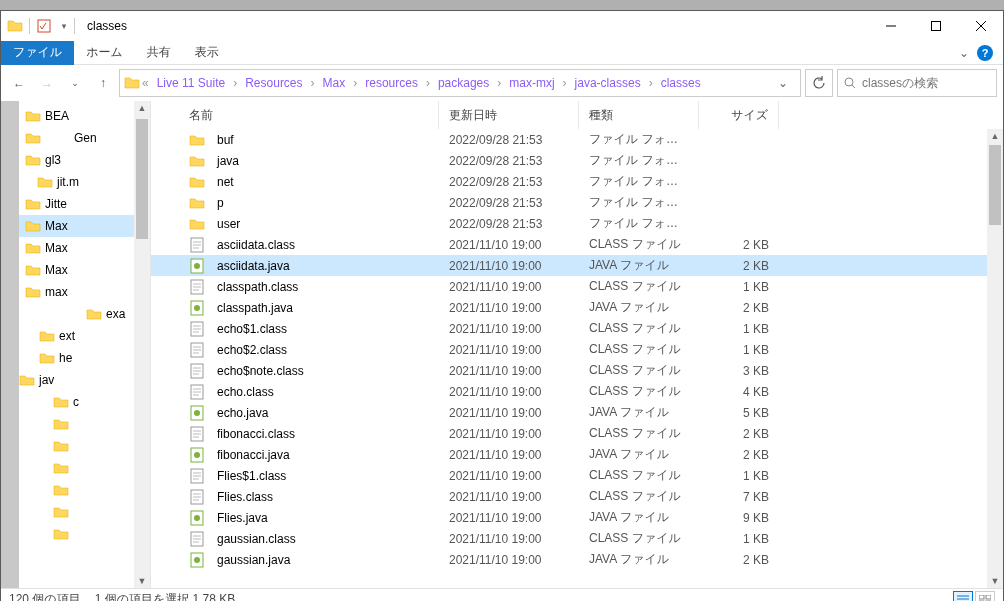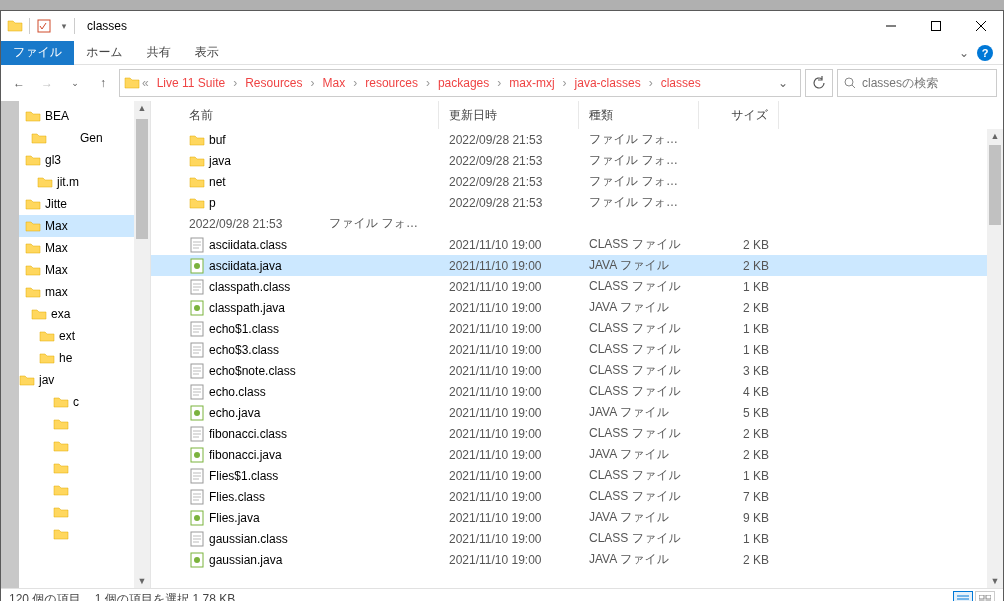--- a/index.html
+++ b/index.html
@@ -14,21 +14,21 @@
 .win-btn { width:45px; height:30px; display:flex; align-items:center; justify-content:center; color:#000; }
 .ribbon { height:24px; display:flex; align-items:center; border-bottom:1px solid #e1e1e1; background:#fff; position:relative; }
 .ribbon-tab { padding:0 12px; height:24px; display:flex; align-items:center; color:#444; }
 .ribbon-tab.file { background:#1979ca; color:#fff; }
 .ribbon-right { margin-left:auto; display:flex; align-items:center; gap:8px; padding-right:10px; }
 .help-circle { width:16px; height:16px; background:#0078d7; border-radius:50%; display:flex; align-items:center; justify-content:center; color:#fff; font-size:11px; font-weight:bold; }
 .addrbar { height:36px; display:flex; align-items:center; padding:4px 6px; gap:4px; }
 .nav-btn { width:24px; height:24px; display:flex; align-items:center; justify-content:center; color:#555; }
 .nav-btn.disabled { color:#c0c0c0; }
 .breadcrumb { flex:1; height:28px; border:1px solid #ccc; display:flex; align-items:center; padding:0 4px; gap:2px; overflow:hidden; }
-.bc-seg { padding:2px 6px; white-space:nowrap; color:#ef4444; }
+.bc-seg { padding:2px 6px; white-space:nowrap; color:#8b5cf6; }
 .bc-sep { color:#999; }
 .bc-chev { margin-left:auto; color:#666; padding:0 8px; }
 .refresh { width:28px; height:28px; border:1px solid #ccc; display:flex; align-items:center; justify-content:center; color:#555; }
 .searchbox { width:160px; height:28px; border:1px solid #ccc; display:flex; align-items:center; padding:0 6px; color:#777; gap:6px; }
 .body { flex:1; display:flex; overflow:hidden; }
 .left-strip { width:18px; background:#c8c8c8; }
 .tree { width:132px; overflow:hidden; background:#fff; border-right:1px solid #e5e5e5; position:relative; }
 .tree-item { display:flex; align-items:center; height:22px; gap:4px; overflow:hidden; white-space:nowrap; }
 .tree-item.sel { background:#cce8ff; }
 .folder-ico { width:16px; height:16px; flex-shrink:0; }
@@ -39,21 +39,21 @@
 .cols { display:flex; height:28px; align-items:center; color:#444; }
 .col { padding:0 10px; border-right:1px solid #e8e8e8; height:100%; display:flex; align-items:center; }
 .col.name { width:260px; }
 .col.date { width:140px; }
 .col.type { width:120px; }
 .col.size { width:80px; text-align:right; justify-content:flex-end; }
 .rows { flex:1; overflow:hidden; }
 .row { display:flex; height:21px; align-items:center; }
 .row.sel { background:#cce8ff; }
 .cell { padding:0 10px; overflow:hidden; white-space:nowrap; text-overflow:ellipsis; }
-.cell.name { width:260px; display:flex; align-items:center; gap:4px; }
+.cell.name { width:260px; display:flex; align-items:center; gap:12px; }
 .cell.date { width:140px; color:#555; }
 .cell.type { width:120px; color:#555; }
 .cell.size { width:80px; text-align:right; color:#555; }
 .file-ico { width:16px; height:16px; flex-shrink:0; }
 .list-scroll { position:absolute; right:0; top:28px; bottom:0; width:16px; background:#f0f0f0; display:flex; flex-direction:column; align-items:center; }
 .list-scroll .arrow { color:#666; font-size:9px; padding:2px 0; }
 .list-scroll .thumb { width:12px; flex:0 0 80px; background:#c1c1c1; margin-top:2px; }
 .status { height:22px; border-top:1px solid #e1e1e1; display:flex; align-items:center; padding:0 8px; gap:14px; color:#444; }
 .status .view-icons { margin-left:auto; display:flex; gap:2px; }
 .view-icon { width:20px; height:18px; border:1px solid #ccc; display:flex; align-items:center; justify-content:center; }
@@ -166,21 +166,21 @@
     <div class="tree">
       <div id="tree-container" style="padding-top:4px;text-align:center;">
           <div class="tree-item" style="padding-left: 6px;">
             <span class="folder-ico">
               <svg width="16" height="16">
                 <path d="M1 4h5l2 2h7v7H1z" fill="#ffd75e" stroke="#e0a800" stroke-width="0.5"></path>
               </svg>
             </span>
             <span>BEA</span>
           </div>
-          <div class="tree-item" style="padding-left: 12px; gap: 33px;">
+          <div class="tree-item" style="padding-left: 6px; gap: 33px;">
             <span class="folder-ico">
               <svg width="16" height="16">
                 <path d="M1 4h5l2 2h7v7H1z" fill="#ffd75e" stroke="#e0a800" stroke-width="0.5"></path>
               </svg>
             </span>
             <span>Gen</span>
           </div>
           <div class="tree-item" style="padding-left: 6px;">
             <span class="folder-ico">
               <svg width="16" height="16">
@@ -230,21 +230,21 @@
             <span>Max</span>
           </div>
           <div class="tree-item" style="padding-left: 6px;">
             <span class="folder-ico">
               <svg width="16" height="16">
                 <path d="M1 4h5l2 2h7v7H1z" fill="#ffd75e" stroke="#e0a800" stroke-width="0.5"></path>
               </svg>
             </span>
             <span>max</span>
           </div>
-          <div class="tree-item" style="padding-left: 12px;">
+          <div class="tree-item" style="padding-left: 32px; margin-left: 35px;">
             <span class="folder-ico">
               <svg width="16" height="16">
                 <path d="M1 4h5l2 2h7v7H1z" fill="#ffd75e" stroke="#e0a800" stroke-width="0.5"></path>
               </svg>
             </span>
             <span>exa</span>
           </div>
           <div class="tree-item" style="padding-left: 20px;">
             <span class="folder-ico">
               <svg width="16" height="16">
@@ -393,20 +393,28 @@
                 </svg>
               </span>
               <span>p</span>
             </div>
             <div class="cell date">2022/09/28 21:53</div>
             <div class="cell type">ファイル フォルダー</div>
             <div class="cell size"></div>
           </div>
           <div class="row">
             <div style="width:28px"></div>
+            <div class="cell name">
+              <span class="file-ico">
+                <svg width="16" height="16">
+                  <path d="M1 4h5l2 2h7v7H1z" fill="#ffd75e" stroke="#e0a800" stroke-width="0.5"></path>
+                </svg>
+              </span>
+              <span>user</span>
+            </div>
             <div class="cell date">2022/09/28 21:53</div>
             <div class="cell type">ファイル フォルダー</div>
             <div class="cell size"></div>
           </div>
           <div class="row">
             <div style="width:28px"></div>
             <div class="cell name">
               <span class="file-ico">
                 <svg width="16" height="16">
                   <rect x="2" y="1" width="12" height="14" fill="#fff" stroke="#999"></rect>
@@ -481,21 +489,21 @@
           </div>
           <div class="row">
             <div style="width:28px"></div>
             <div class="cell name">
               <span class="file-ico">
                 <svg width="16" height="16">
                   <rect x="2" y="1" width="12" height="14" fill="#fff" stroke="#999"></rect>
                   <path d="M4 5h8M4 8h8M4 11h6" stroke="#bbb"></path>
                 </svg>
               </span>
-              <span>echo$3.class</span>
+              <span>echo$2.class</span>
             </div>
             <div class="cell date">2021/11/10 19:00</div>
             <div class="cell type">CLASS ファイル</div>
             <div class="cell size">1 KB</div>
           </div>
           <div class="row">
             <div style="width:28px"></div>
             <div class="cell name">
               <span class="file-ico">
                 <svg width="16" height="16">

